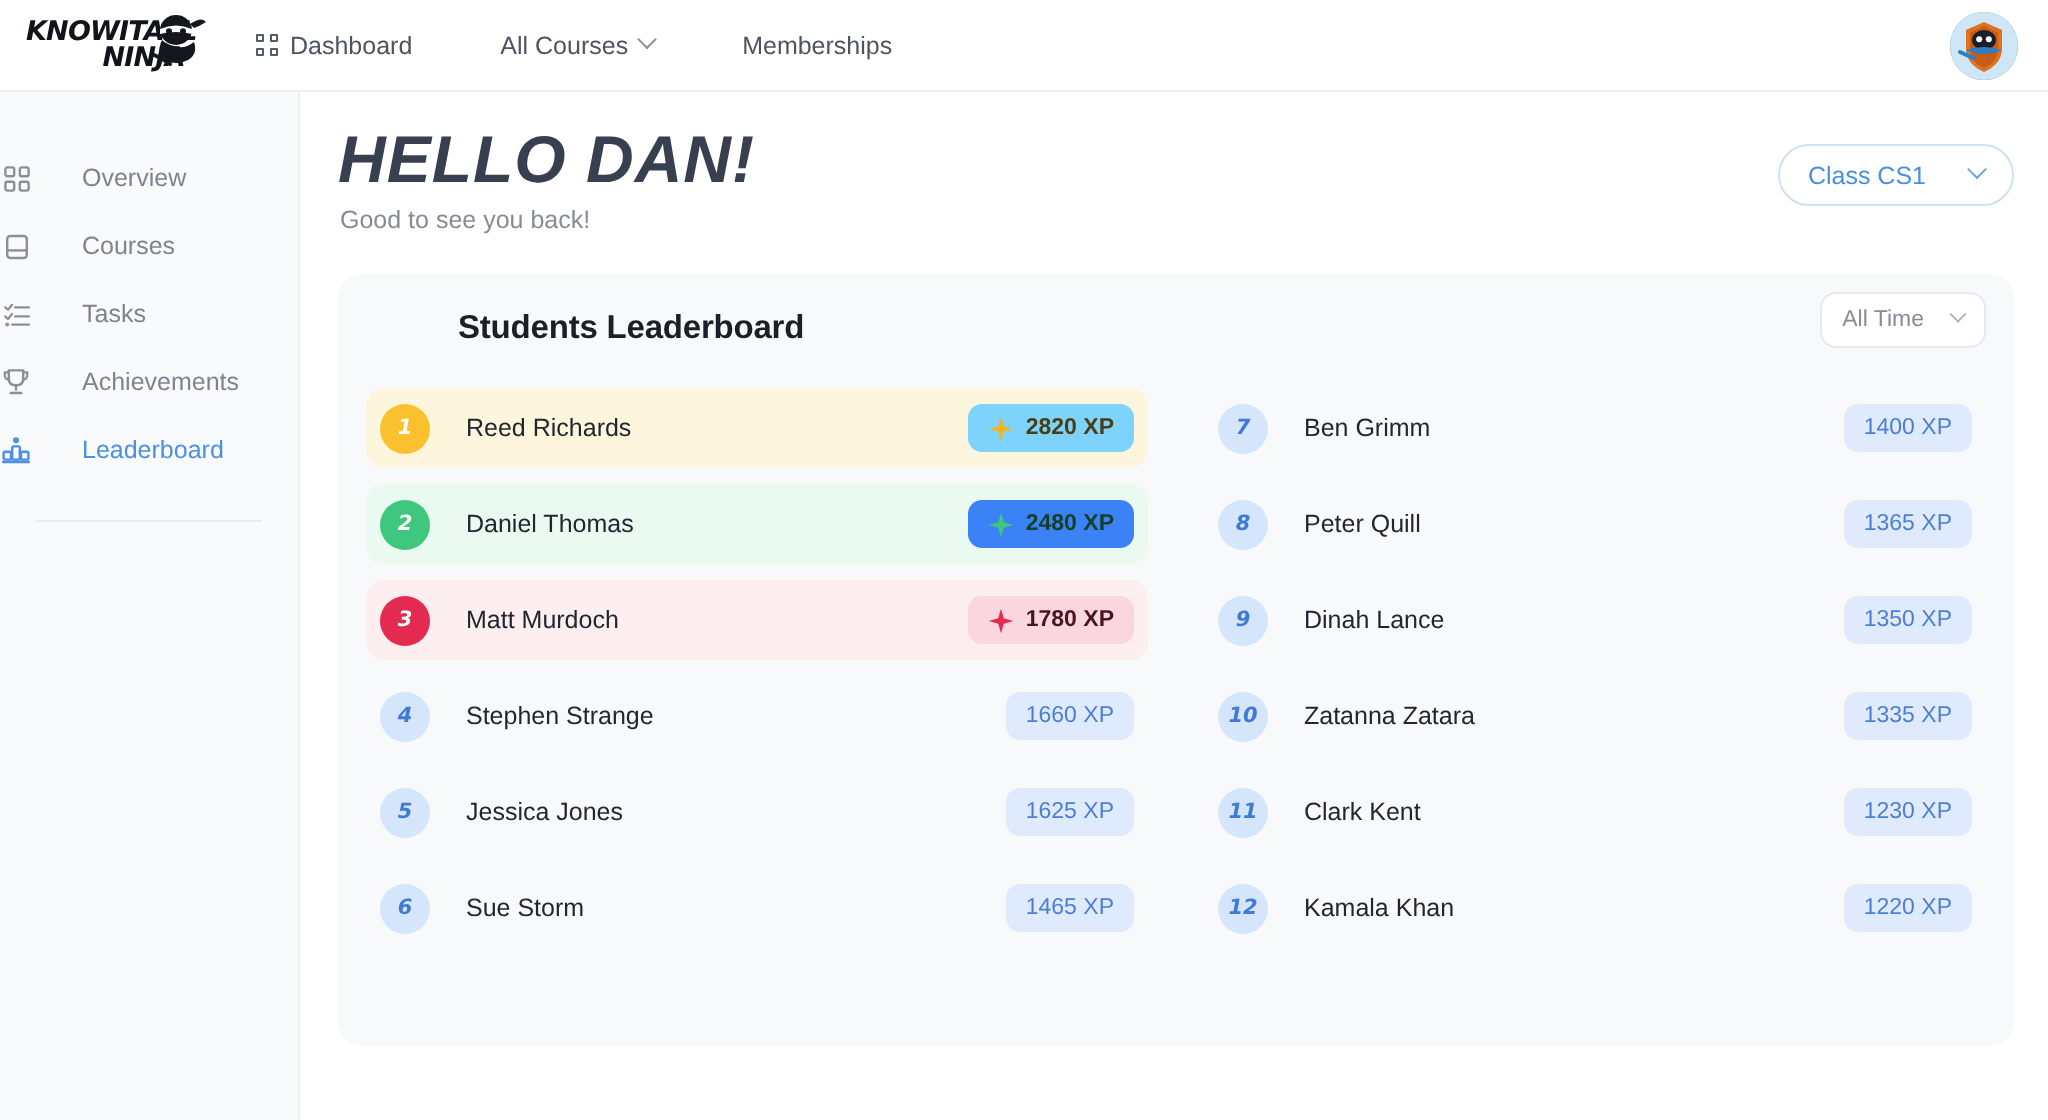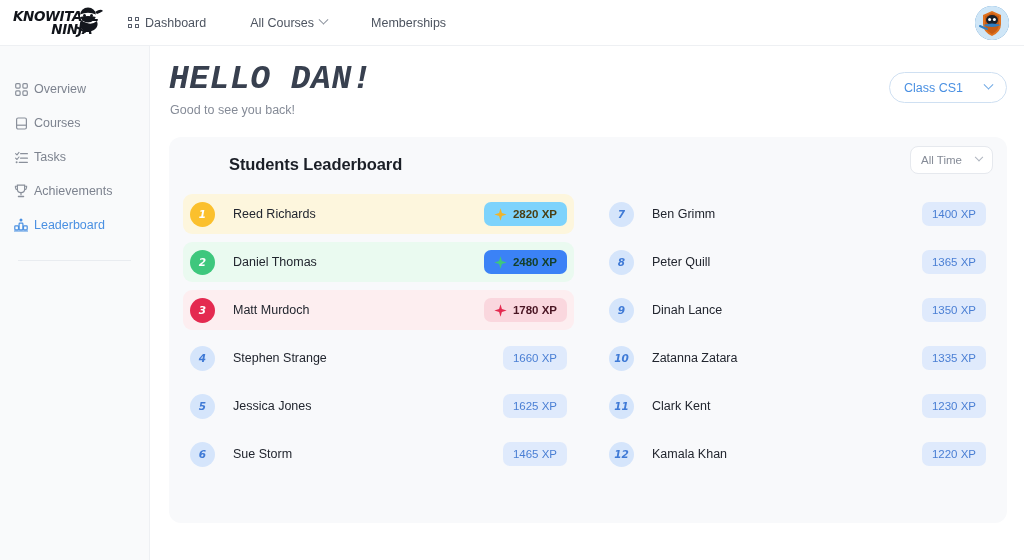--- a/index.html
+++ b/index.html
@@ -74,39 +74,39 @@
   
   .sidebar {
     position: absolute; top: 46px; left: 0;
     width: 150px; height: 514px;
     background: #f9fafb;
     border-right: 1px solid #eef0f3;
     padding-top: 26px;
   }
   .side-item {
     display: flex; align-items: center;
-    height: 34px; padding-left: 14px; gap: 6px;
+    height: 34px; padding-left: 1px; gap: 26px;
     font-size: 12.5px; color: #7d838f;
     cursor: pointer;
   }
   .side-item.active { color: #4a90e2; }
   .side-icon { width: 14px; height: 14px; display:flex; align-items:center; justify-content:center; flex: none;}
   .side-divider {
     margin: 18px 18px 0 18px; height: 1px; background: #e9ecf0;
   }
 
   
   .main {
     position: absolute; top: 46px; left: 150px;
     width: 874px; height: 514px;
     background: #ffffff;
   }
   .hello {
     position: absolute; left: 19px; top: 15px;
-    font-family: Liberation Mono, monospace;
+    font-family: Liberation Sans, sans-serif;
     font-weight: bold; font-style: italic;
     font-size: 33px; color: #38404f;
     letter-spacing: 0.5px;
   }
   .subhello {
     position: absolute; left: 20px; top: 57px;
     font-size: 12.5px; color: #858b97;
   }
   .class-pill {
     position: absolute; right: 17px; top: 26px;

